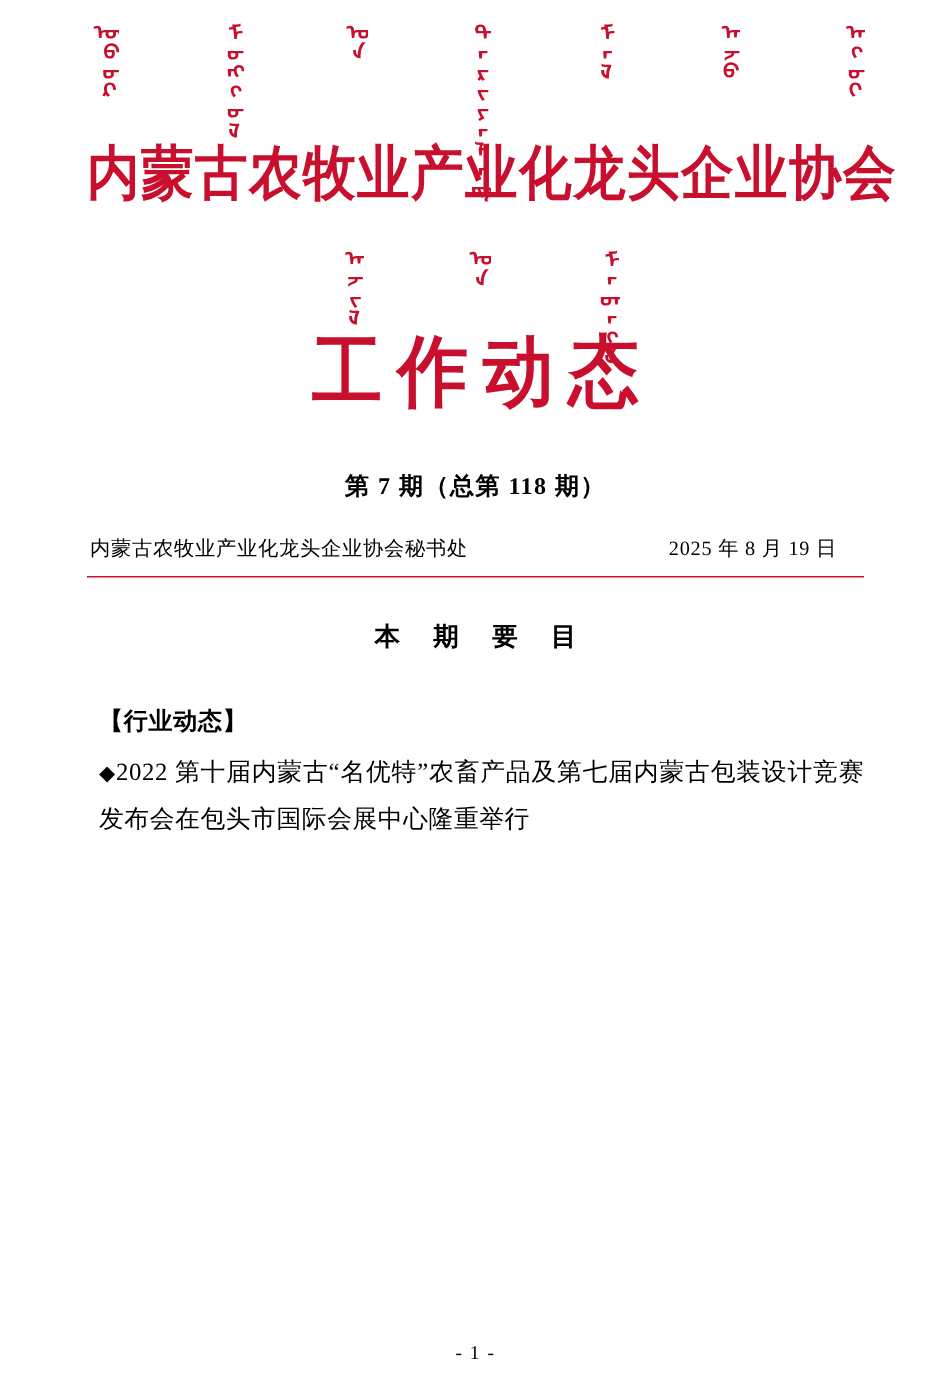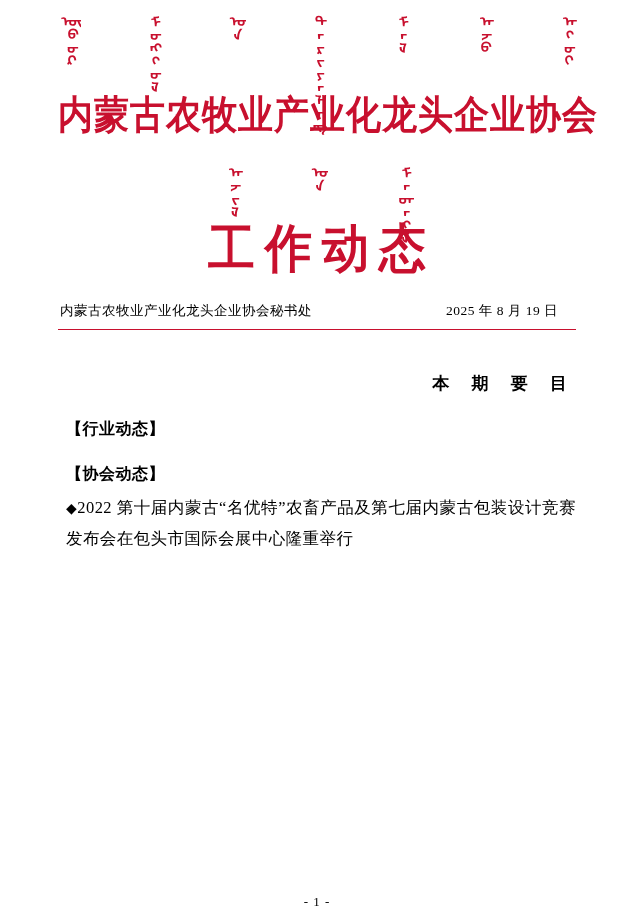--- a/index.html
+++ b/index.html
@@ -115,31 +115,31 @@
   }
 
   .red-rule {
     border: none;
     border-top: 1.6px solid #c8102e;
     margin: 9px 0 0 0;
   }
 
   
   .contents-title {
-    text-align: right;
+    text-align: center;
     font-size: 17px;
     font-weight: 700;
     letter-spacing: 9px;
     text-indent: 9px;
-    margin-top: 42px;
+    margin-top: 28px;
   }
   .section-head {
     font-size: 16px;
     font-weight: 700;
-    margin-top: 24px;
+    margin-top: 35px;
     padding-left: 8px;
     letter-spacing: 0.5px;
   }
   .entry {
     font-size: 16.5px;
     line-height: 1.85;
     margin-top: 8px;
     padding-left: 8px;
     text-align: justify;
     letter-spacing: 0.4px;
@@ -177,36 +177,36 @@
   <div class="masthead-title">内蒙古农牧业产业化龙头企业协会</div>
 
   <div class="mongolian-band-sub">
     <span class="mong-glyph-sub">ᠠᠵᠢᠯ</span>
     <span class="mong-glyph-sub">ᠤᠨ</span>
     <span class="mong-glyph-sub">ᠮᠡᠳᠡᠭᠡ</span>
   </div>
 
   <div class="bulletin-name">工作动态</div>
 
+  <div class="issue-line">第 7 期（总第 118 期）</div>
 
   <div class="publisher-row">
     <span>内蒙古农牧业产业化龙头企业协会秘书处</span>
     <span class="pub-date">2025 年 8 月 19 日</span>
   </div>
 
   <hr class="red-rule">
 
   <div class="contents-title">本 期 要 目</div>
 
   <div>
     <div class="section-head">【行业动态】</div>
   </div>
 
   <div>
-    <div class="section-head">【协会动态】</div>
     <div class="entry">
       <span class="bullet">◆</span><span>2022 第十届内蒙古“名优特”农畜产品及第七届内蒙古包装设计竞赛发布会在包头市国际会展中心隆重举行</span>
     </div>
   </div>
 
   <div class="page-number">- 1 -</div>
 
 </div>
 
 </body></html>

